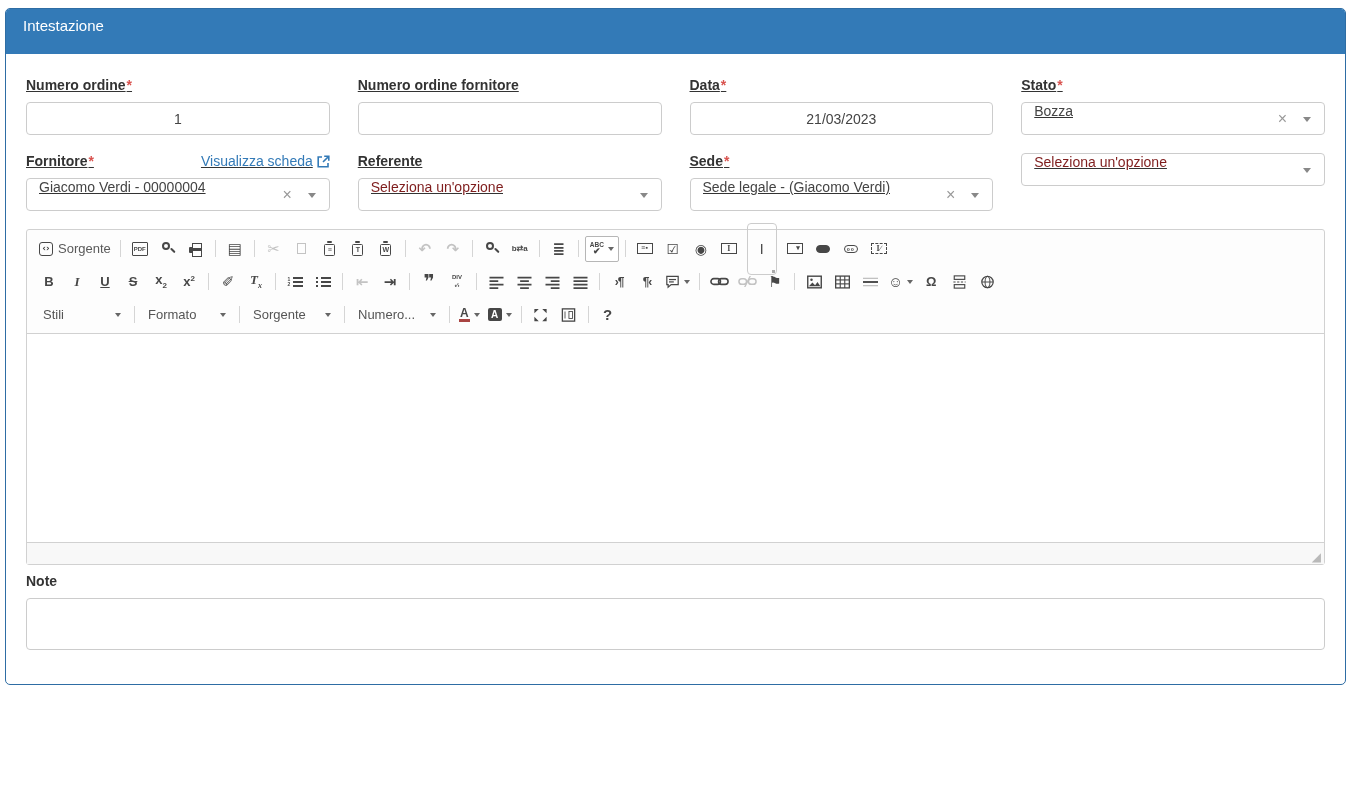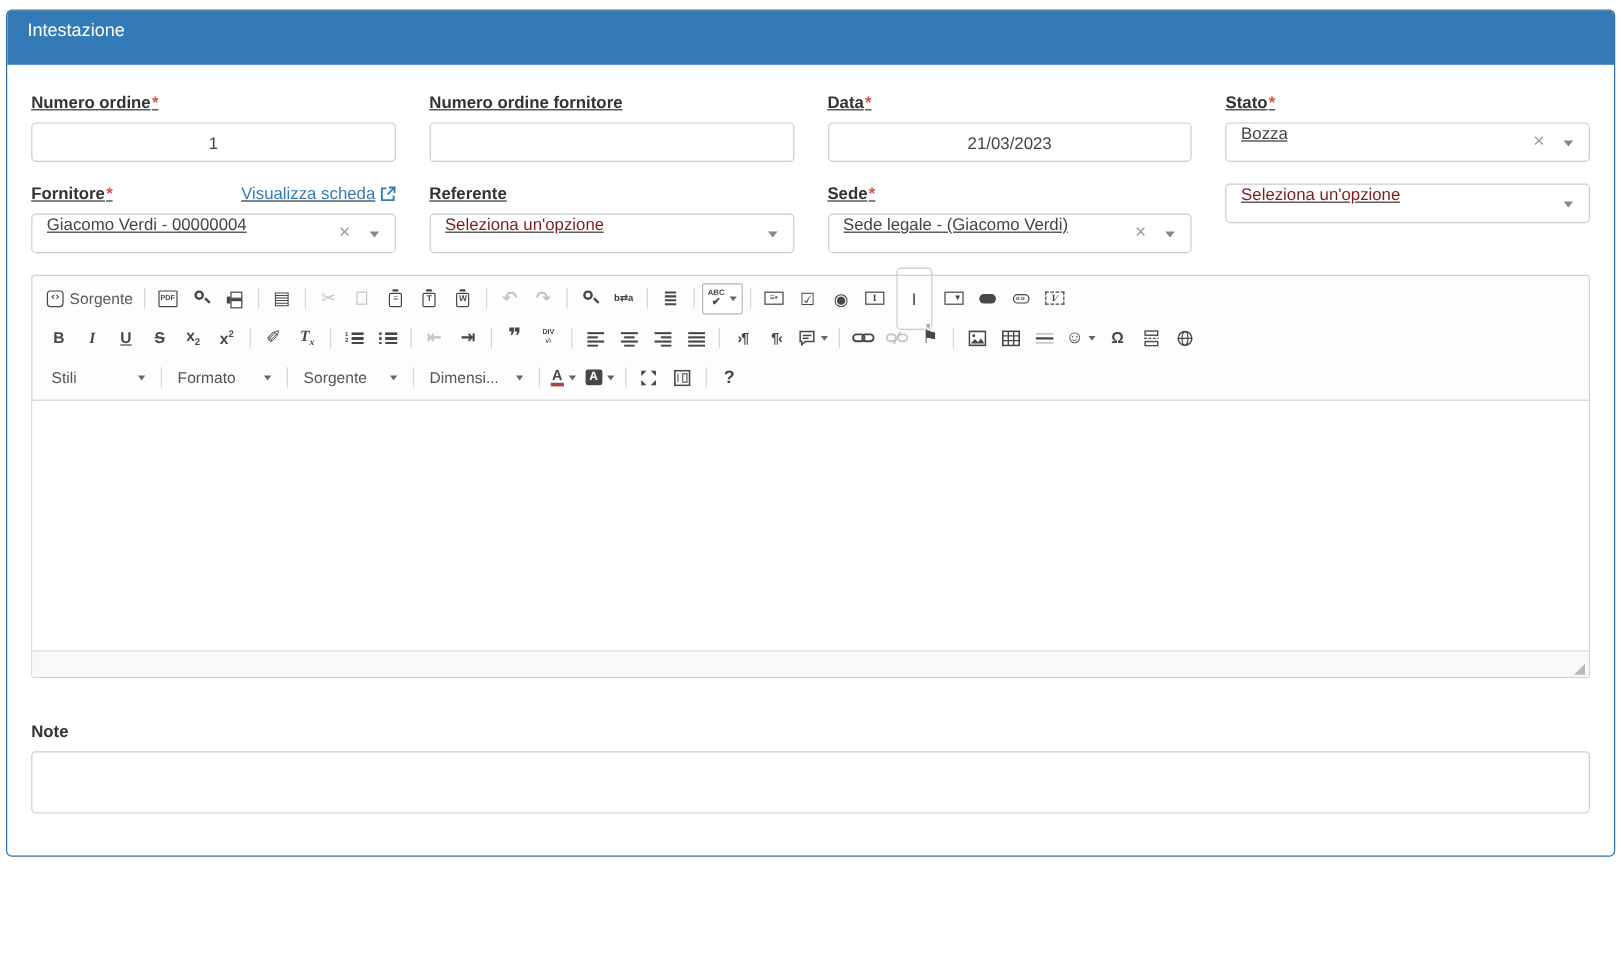--- a/index.html
+++ b/index.html
@@ -5,21 +5,21 @@
   * { box-sizing: border-box; margin: 0; padding: 0; }
   html,body { background:#fff; width:1351px; }
   body { font-family:"Liberation Sans","DejaVu Sans",sans-serif; color:#333; }
 
   .panel { border:1px solid #2e6da4; border-radius:5px; margin:8px 5px 10px; overflow:hidden; background:#fff; }
   .panel-header { background:#337ab7; color:#fff; font-size:15px; padding:8px 17px; height:45px; }
   .panel-body { padding:23px 20px 30px; }
 
   .grid { display:grid; grid-template-columns:repeat(4,1fr); column-gap:28px; }
   .frow { margin-bottom:18px;text-decoration:underline; }
-  .fgroup { margin-top:36px; }
+  .fgroup { margin-top:8px; }
 
   .label { font-size:14px; font-weight:700; color:#333; margin-bottom:8px; min-height:17px; }
   .label.spread { display:flex; justify-content:space-between; align-items:baseline; }
   .req { color:#d9534f; margin-left:1px; }
   .link { color:#337ab7; font-weight:400; font-size:14px; text-decoration:none; cursor:pointer; display:inline-flex; align-items:center; gap:4px; }
 
   .inp { width:100%; height:33px; border:1px solid #ccc; border-radius:4px; padding:0 12px;
          font:14px "Liberation Sans","DejaVu Sans",sans-serif; color:#444; text-align:center; outline:none; }
 
   .s2 { position:relative; height:33px; border:1px solid #ccc; border-radius:4px; background:#fff;
@@ -552,21 +552,21 @@
                 <span class="tb-label">Formato</span>
                 <span class="tb-caret"></span>
               </a>
               <span class="tb-sep"></span>
               <a class="tb-btn combo">
                 <span class="tb-label">Sorgente</span>
                 <span class="tb-caret"></span>
               </a>
               <span class="tb-sep"></span>
               <a class="tb-btn combo">
-                <span class="tb-label">Dimensi...</span>
+                <span class="tb-label">Numero...</span>
                 <span class="tb-caret"></span>
               </a>
               <span class="tb-sep"></span>
               <a class="tb-btn">
                 <span class="ic">
                   <i class="tcol">A</i>
                 </span>
                 <span class="tb-caret"></span>
               </a>
               <a class="tb-btn">

